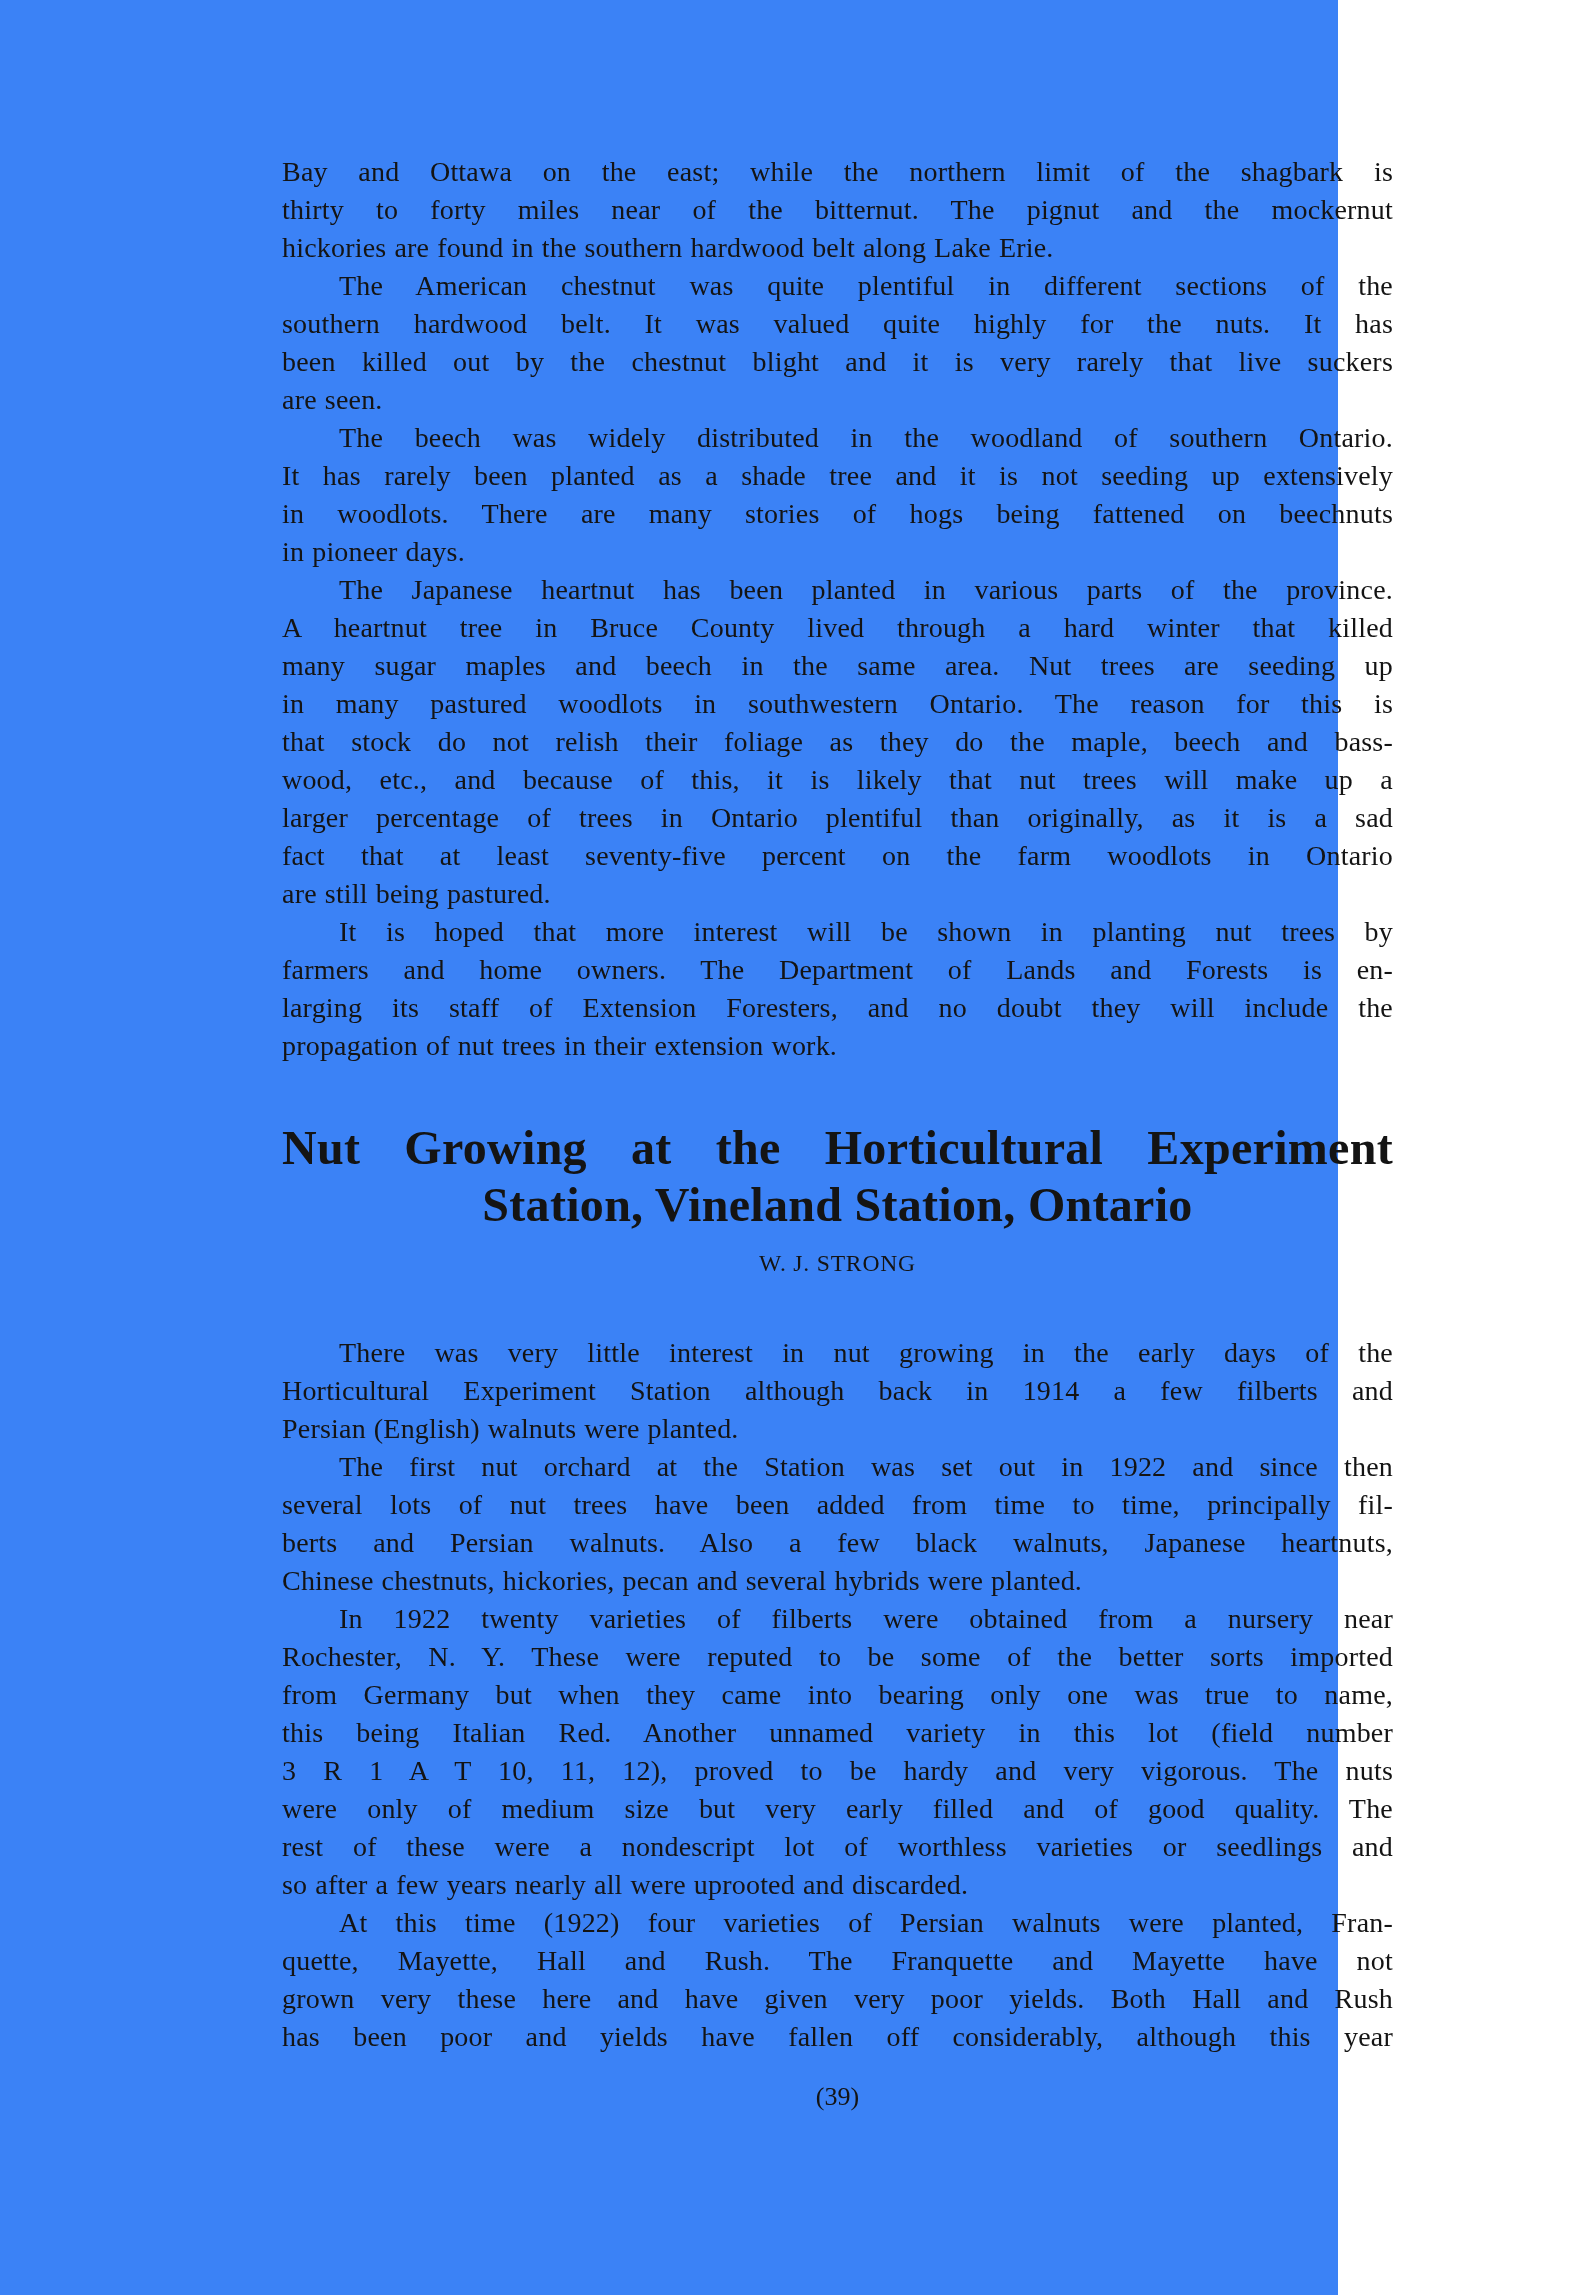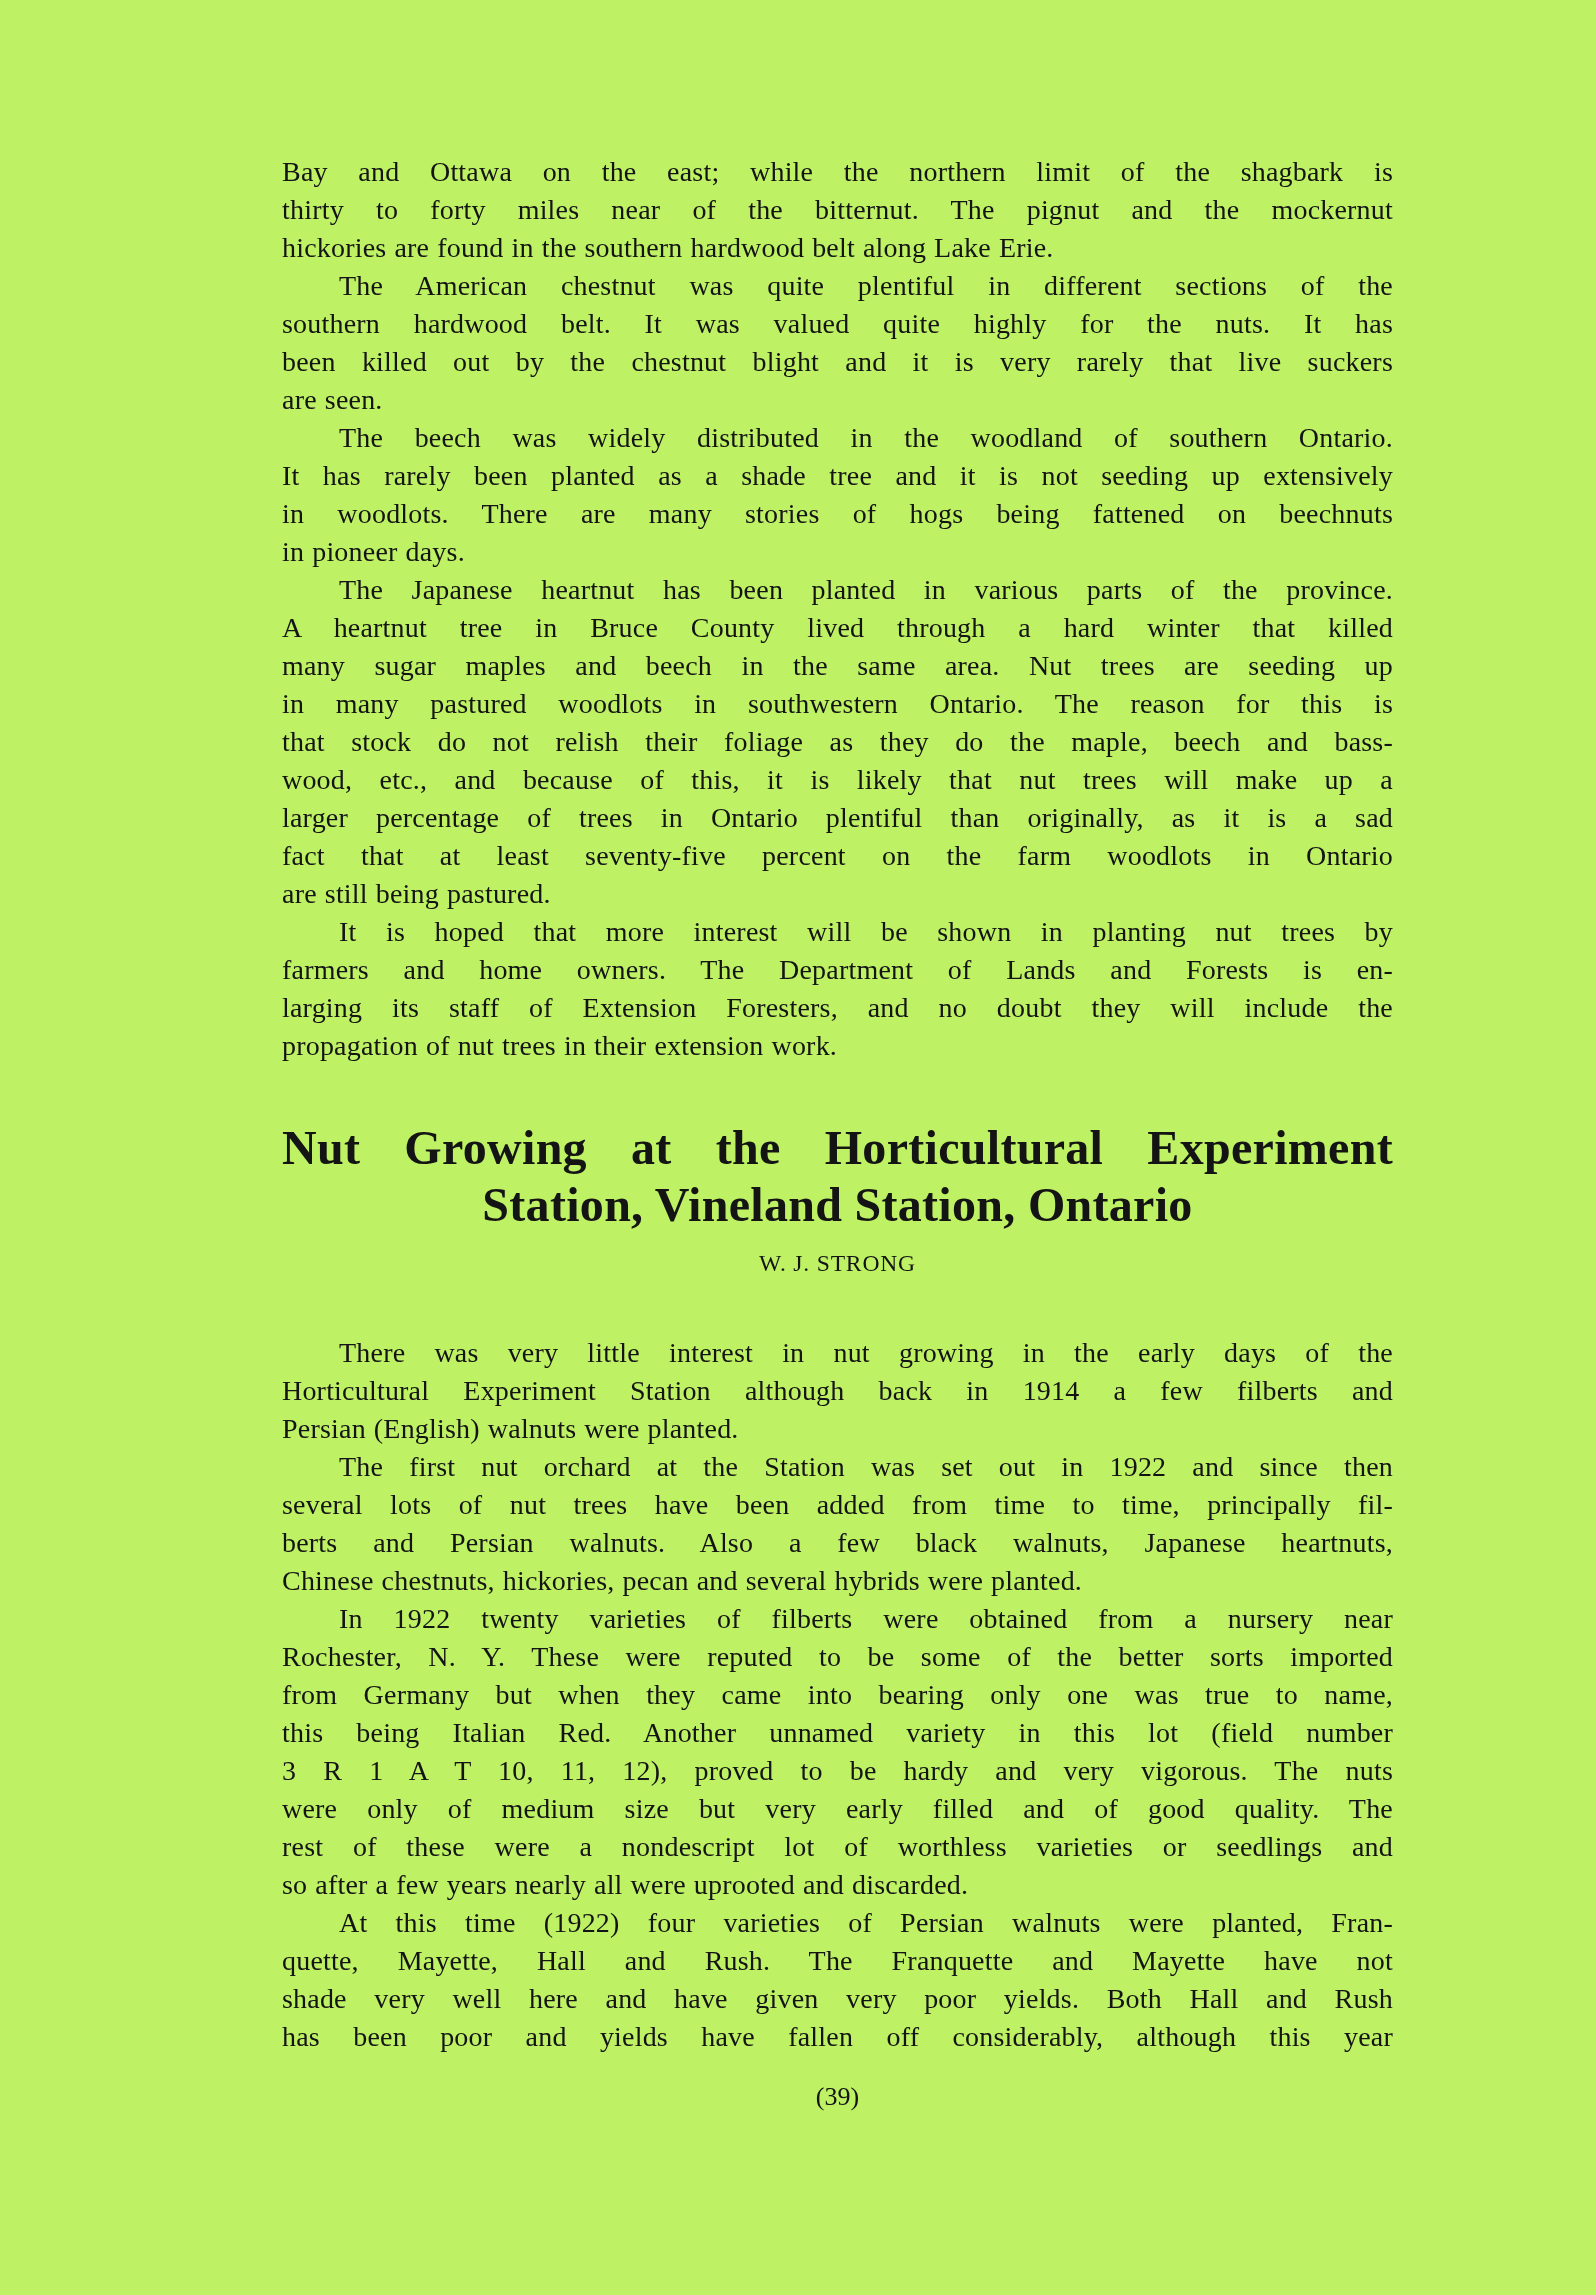--- a/index.html
+++ b/index.html
@@ -1,19 +1,19 @@
 <!DOCTYPE html>
 <html style="font-size:13.5px"><head>
   <meta charset="utf-8">
   <style>
     html, body { margin: 0; padding: 0; background: #ffffff; }
     body { width: 1596px; height: 2295px; position: relative; overflow: hidden; }
     .page {
-      position: absolute; left: 0; top: 0; width: 1596px; height: 2295px;
-      background: #bef264; color: #141414;
+      position: absolute; left: 0; top: 0; width: 1338px; height: 2295px;
+      background: #3b82f6; color: #141414;
       font-family: "Liberation Serif", "DejaVu Serif", serif;
     }
     .column { position: absolute; left: 282px; width: 1111px; }
     .para { margin: 0; }
     .line {
       display: block; height: 38px; line-height: 38px;
       font-size: 28px; white-space: nowrap;
       text-align: justify; text-align-last: justify;
       letter-spacing: 0.2px; word-spacing: 0.8px;
     }
@@ -104,21 +104,21 @@
         <span class="line">from Germany but when they came into bearing only one was true to name,</span>
         <span class="line">this being Italian Red. Another unnamed variety in this lot (field number</span>
         <span class="line">3 R 1 A T 10, 11, 12), proved to be hardy and very vigorous. The nuts</span>
         <span class="line">were only of medium size but very early filled and of good quality. The</span>
         <span class="line">rest of these were a nondescript lot of worthless varieties or seedlings and</span>
         <span class="line last">so after a few years nearly all were uprooted and discarded.</span>
       </p>
       <p class="para">
         <span class="line indent">At this time (1922) four varieties of Persian walnuts were planted, Fran-</span>
         <span class="line">quette, Mayette, Hall and Rush. The Franquette and Mayette have not</span>
-        <span class="line">shade very well here and have given very poor yields. Both Hall and Rush</span>
+        <span class="line">grown very these here and have given very poor yields. Both Hall and Rush</span>
         <span class="line">has been poor and yields have fallen off considerably, although this year</span>
       </p>
     </div>
 
   <div id="page-number">(39)</div>
 
 </div>
 
 
 </body></html>

